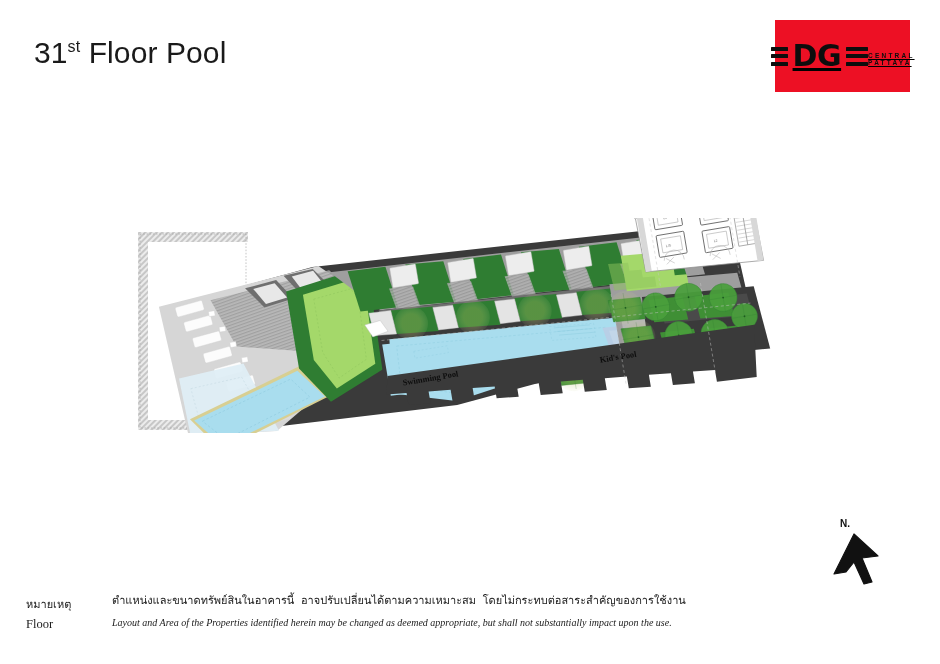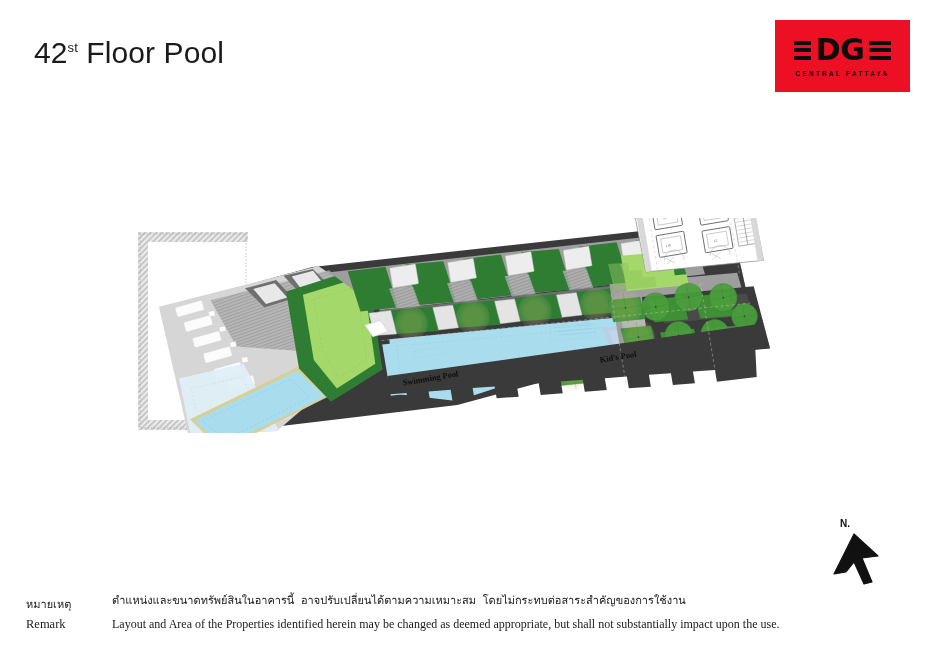--- a/index.html
+++ b/index.html
@@ -7,65 +7,65 @@
     width:940px;height:664px;background:#ffffff;
     font-family:"Liberation Sans",sans-serif;
     overflow:hidden;position:relative;
   }
   
   #page-title{
     position:absolute;left:34px;top:36px;
     font-size:30px;color:#1a1a1a;font-weight:400;
     letter-spacing:0.1px;white-space:nowrap;
   }
-  #page-title sup{font-size:13px;vertical-align:super;}
+  #page-title sup{font-size:16px;vertical-align:super;}
   #brand-logo{
     position:absolute;left:775px;top:20px;width:135px;height:72px;
-    background:#ed1024;display:flex;flex-direction:column;
-    align-items:center;justify-content:center;
+    background:#ed1024;display:flex;
+    align-items:center;justify-content:center;text-decoration:underline;
   }
   .logo-row{display:flex;align-items:center;gap:5px;height:30px;}
   .logo-ebars{display:flex;flex-direction:column;justify-content:center;gap:3.5px;}
   .logo-ebars i{display:block;background:#0d0d0d;height:4px;border-radius:0.5px;}
   .logo-e-left i{width:17px;}
   .logo-e-right i{width:22px;}
   .logo-dg{
     font-family:"DejaVu Sans",sans-serif;font-weight:bold;
     font-size:30px;color:#0d0d0d;line-height:28px;letter-spacing:-0.5px;
   }
   #brand-tagline{
     font-size:6.5px;color:#0d0d0d;letter-spacing:2.2px;
     margin-top:5px;font-weight:bold;
   }
   
   #footer{position:absolute;left:26px;top:595px;width:880px;}
   .foot-row{display:flex;align-items:flex-start;margin-bottom:4px;}
   .foot-key{width:86px;flex:0 0 86px;font-family:"DejaVu Sans",sans-serif;font-size:11px;color:#1a1a1a;}
   .foot-key.en{font-family:"Liberation Serif",serif;font-size:12.5px;}
   .foot-val{font-family:Liberation Mono, monospace;font-size:11px;color:#1a1a1a;line-height:1.25;}
-  .foot-val.en{font-family:"Liberation Serif",serif;font-size:12px;}
+  .foot-val.en{font-family:"Liberation Serif",serif;font-size:10px;font-style:italic;}
   
   #north-arrow{position:absolute;left:828px;top:518px;width:70px;height:76px;}
   #north-label{
     position:absolute;left:12px;top:0px;font-size:10px;font-weight:bold;
     color:#111;font-family:"Liberation Sans",sans-serif;
   }
   
   #floor-plan{position:absolute;left:130px;top:218px;width:660px;height:215px;}
   #plan-svg{width:100%;height:100%;display:block;}
   .pool-label{
     font-family:"Liberation Serif",serif;font-weight:bold;
     fill:#0e0e0e;font-size:8.4px;
   }
   .lift-label{font-family:"Liberation Sans",sans-serif;fill:#7d7d7d;font-size:3.6px;}
 </style>
 </head>
 <body>
 
-<div id="page-title"><span>42</span><sup>st</sup><span> Floor Pool</span></div>
+<div id="page-title"><span>31</span><sup>st</sup><span> Floor Pool</span></div>
 
 <div id="brand-logo">
   <div class="logo-row">
     <span class="logo-ebars logo-e-left">
         <i></i>
         <i></i>
         <i></i>
       </span>
     <span class="logo-dg">DG</span>
     <span class="logo-ebars logo-e-right">
@@ -377,16 +377,16 @@
     <path d="M6 56 L26 16 L50 38 L34 40 L44 64 L36 66 L26 44 L18 54 Z" fill="#111111" stroke="#111111" stroke-width="1.2" stroke-linejoin="round"></path>
   </svg>
 </div>
 
 <div id="footer">
   <div class="foot-row">
     <div class="foot-key">หมายเหตุ</div>
     <div class="foot-val">ตำแหน่งและขนาดทรัพย์สินในอาคารนี้ อาจปรับเปลี่ยนได้ตามความเหมาะสม โดยไม่กระทบต่อสาระสำคัญของการใช้งาน</div>
   </div>
   <div class="foot-row">
-    <div class="foot-key en">Remark</div>
+    <div class="foot-key en">Floor</div>
     <div class="foot-val en">Layout and Area of the Properties identified herein may be changed as deemed appropriate, but shall not substantially impact upon the use.</div>
   </div>
 </div>
 
 </body></html>

